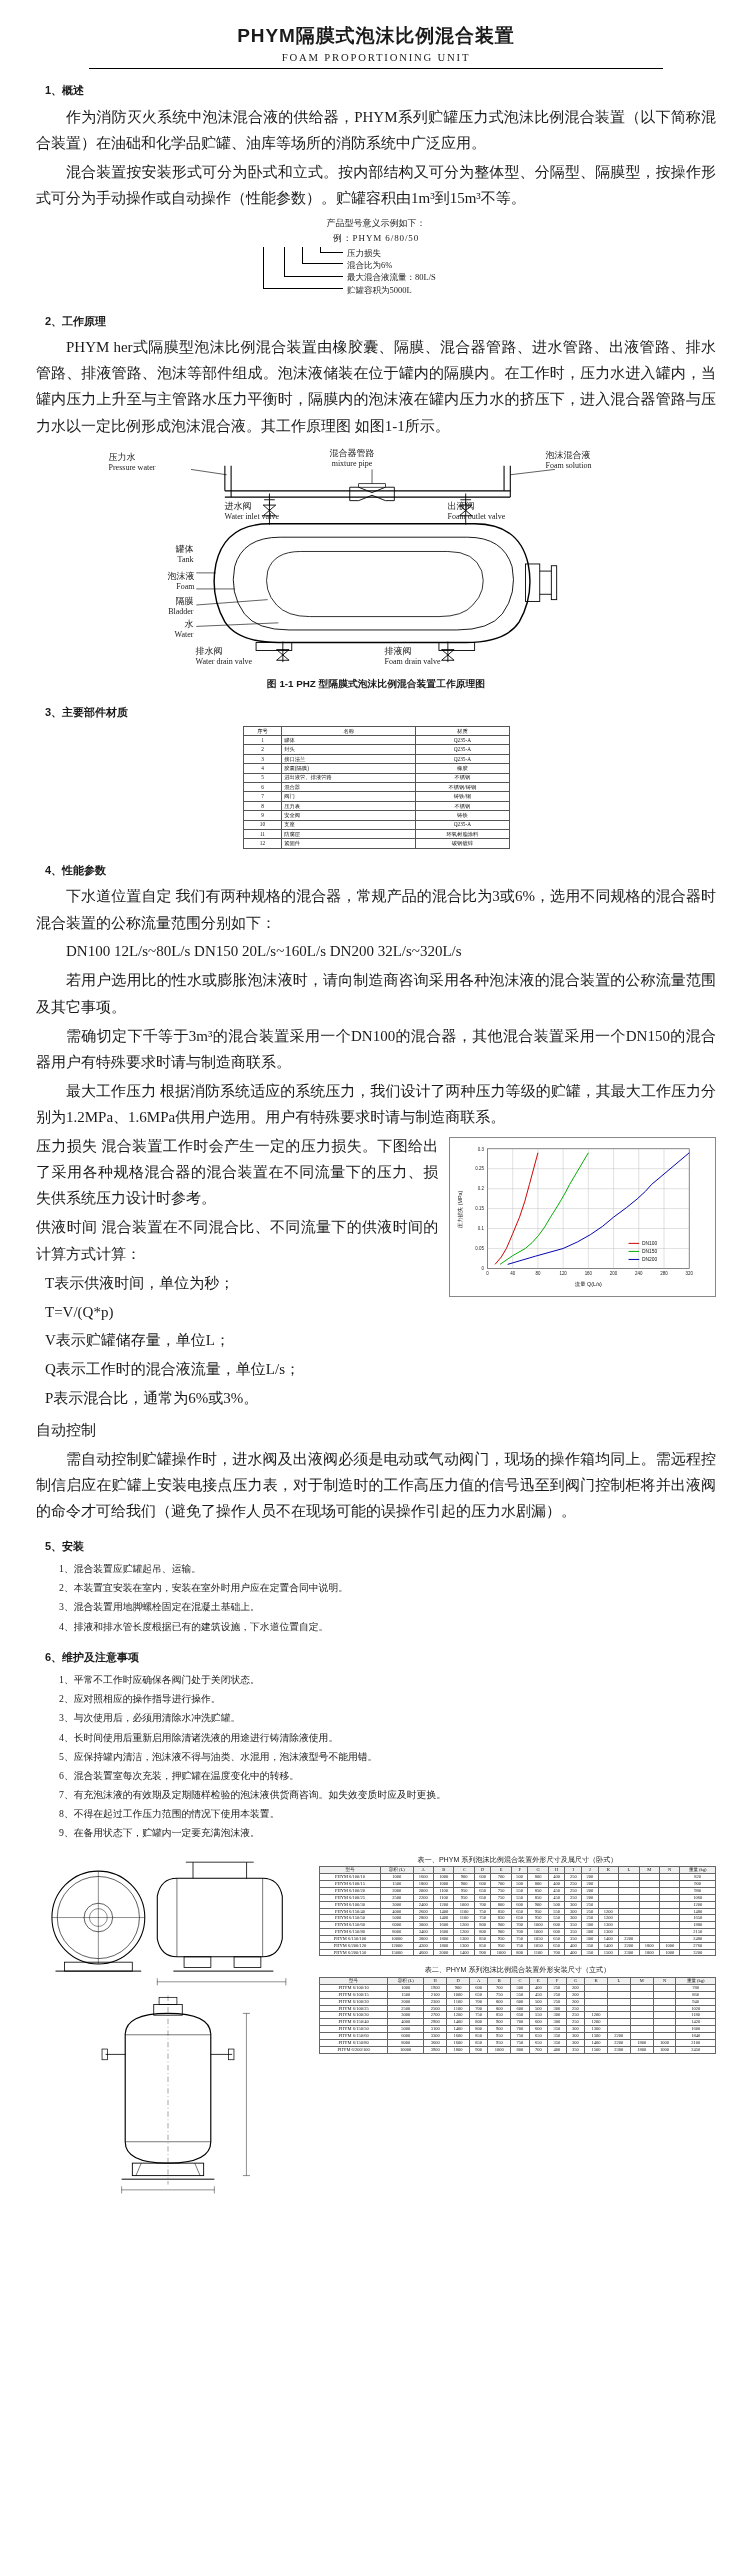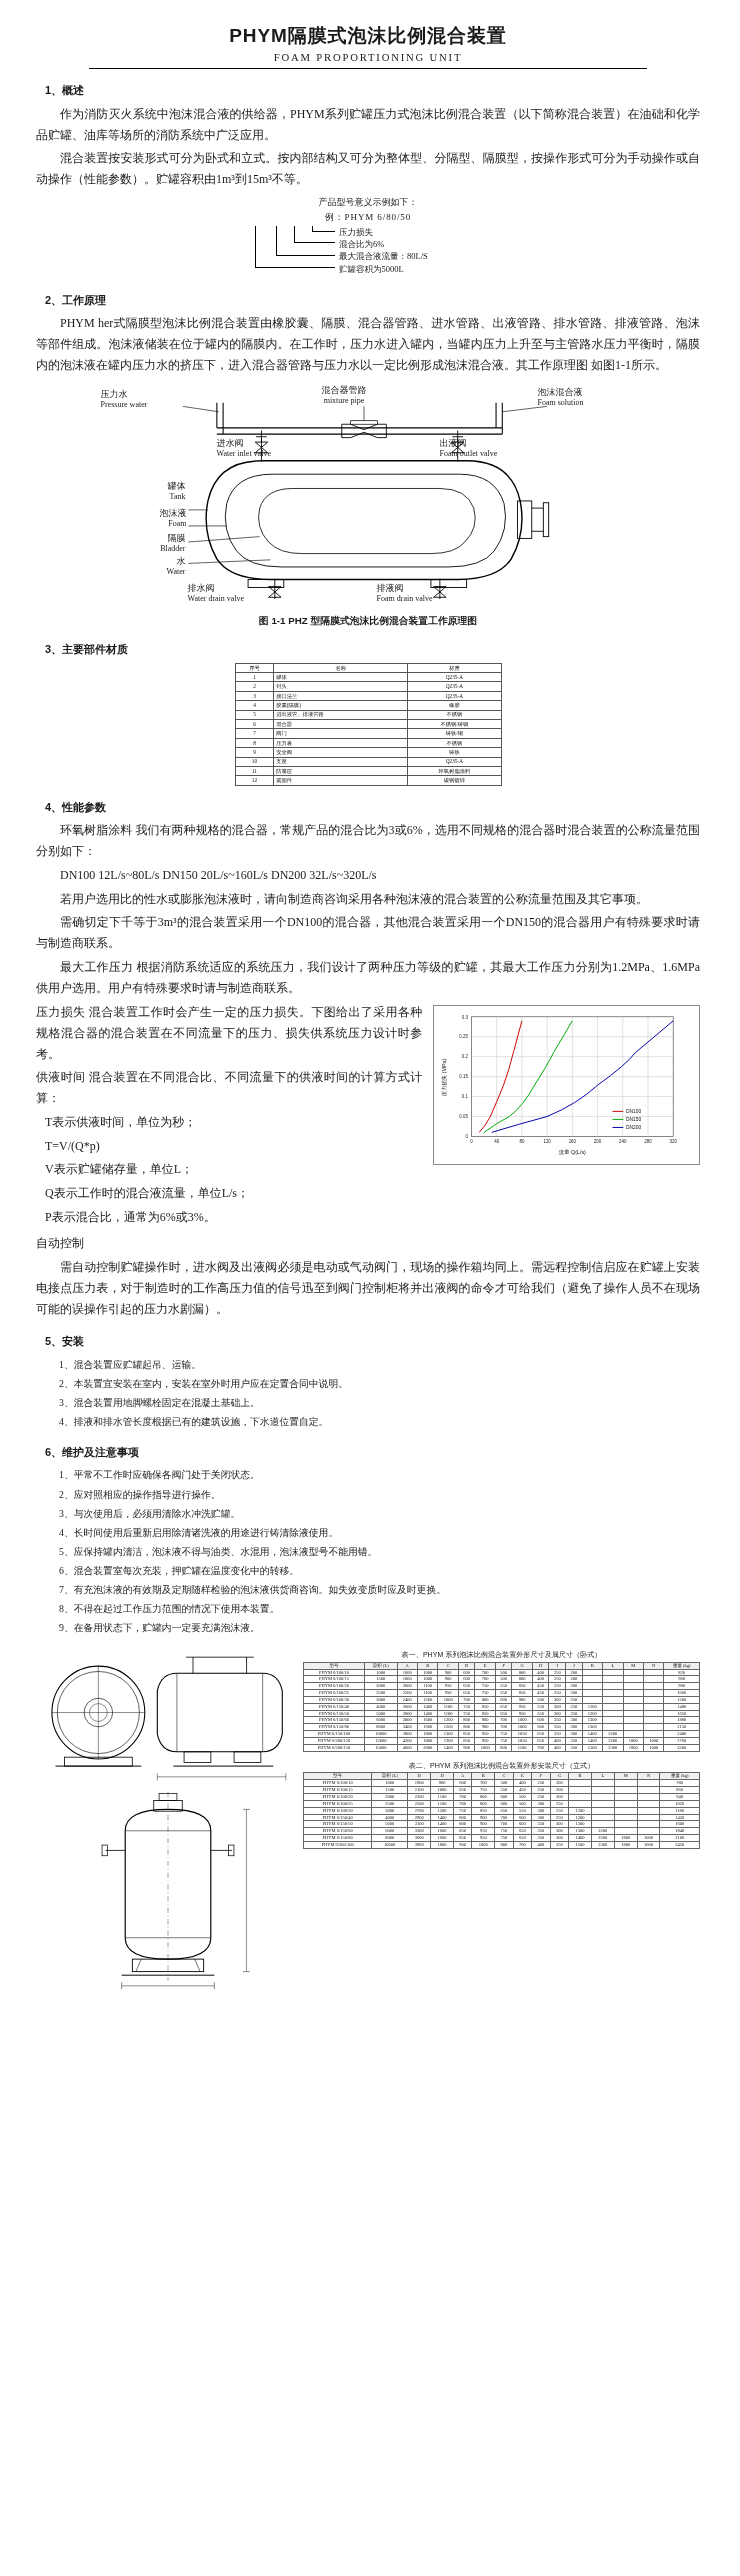--- a/index.html
+++ b/index.html
@@ -4,21 +4,21 @@
 <style>
   html,body{margin:0;padding:0;background:#ffffff;}
   body{
     width:740px;
     font-family:"Liberation Serif", serif;
     color:#1a1a1a;
   }
   .page{
     width:740px;
     box-sizing:border-box;
-    padding:16px 40px 27px 36px;
+    padding:16px 24px 27px 36px;
     position:relative;
   }
   .title-main{
     text-align:center;
     font-family:"Liberation Sans", sans-serif;
     font-weight:bold;
     font-size:19px;
     letter-spacing:0.9px;
     margin:7.1px 0 1.8px 0;
   }
@@ -35,21 +35,21 @@
     border-top:0.9px solid #000;
     margin:3.6px 53px 12.5px 53px;
   }
   h2.sec{
     font-family:"Liberation Sans", sans-serif;
     font-size:11px;
     font-weight:bold;
     margin:14.3px 0 5.3px 9px;
   }
   p.para{
-    font-size:12px;
+    font-size:15px;
     line-height:1.75;
     margin:2.7px 0 2.7px 0;
     text-indent:2em;
     text-align:justify;
   }
   p.para.noind{text-indent:0;}
   ol.list{
     margin:3.6px 0 3.6px 23px;
     padding:0;
     font-size:9.8px;
@@ -387,21 +387,21 @@
         </tr>
     <tr>
           <td class="c">12</td>
           <td>紧固件</td>
           <td class="c">碳钢镀锌</td>
         </tr>
   </tbody>
     </table>
 
   <h2 class="sec">4、性能参数</h2>
-  <p class="para">环氧树脂涂料 我们有两种规格的混合器，常规产品的混合比为3或6%，选用不同规格的混合器时混合装置的公称流量范围分别如下：</p>
+  <p class="para">下水道位置自定 我们有两种规格的混合器，常规产品的混合比为3或6%，选用不同规格的混合器时混合装置的公称流量范围分别如下：</p>
   <p class="para">DN100 12L/s~80L/s  DN150 20L/s~160L/s  DN200 32L/s~320L/s</p>
   <p class="para">若用户选用比的性水或膨胀泡沫液时，请向制造商咨询采用各种泡沫液的混合装置的公称流量范围及其它事项。</p>
   <p class="para">需确切定下千等于3m³的混合装置采用一个DN100的混合器，其他混合装置采用一个DN150的混合器用户有特殊要求时请与制造商联系。</p>
   <p class="para">最大工作压力 根据消防系统适应的系统压力，我们设计了两种压力等级的贮罐，其最大工作压力分别为1.2MPa、1.6MPa供用户选用。用户有特殊要求时请与制造商联系。</p>
 
   <div class="clearfix">
 
     <div class="chartwrap">
       <div class="chartbox">
         <svg width="266" height="159" viewBox="0 0 298 178">

